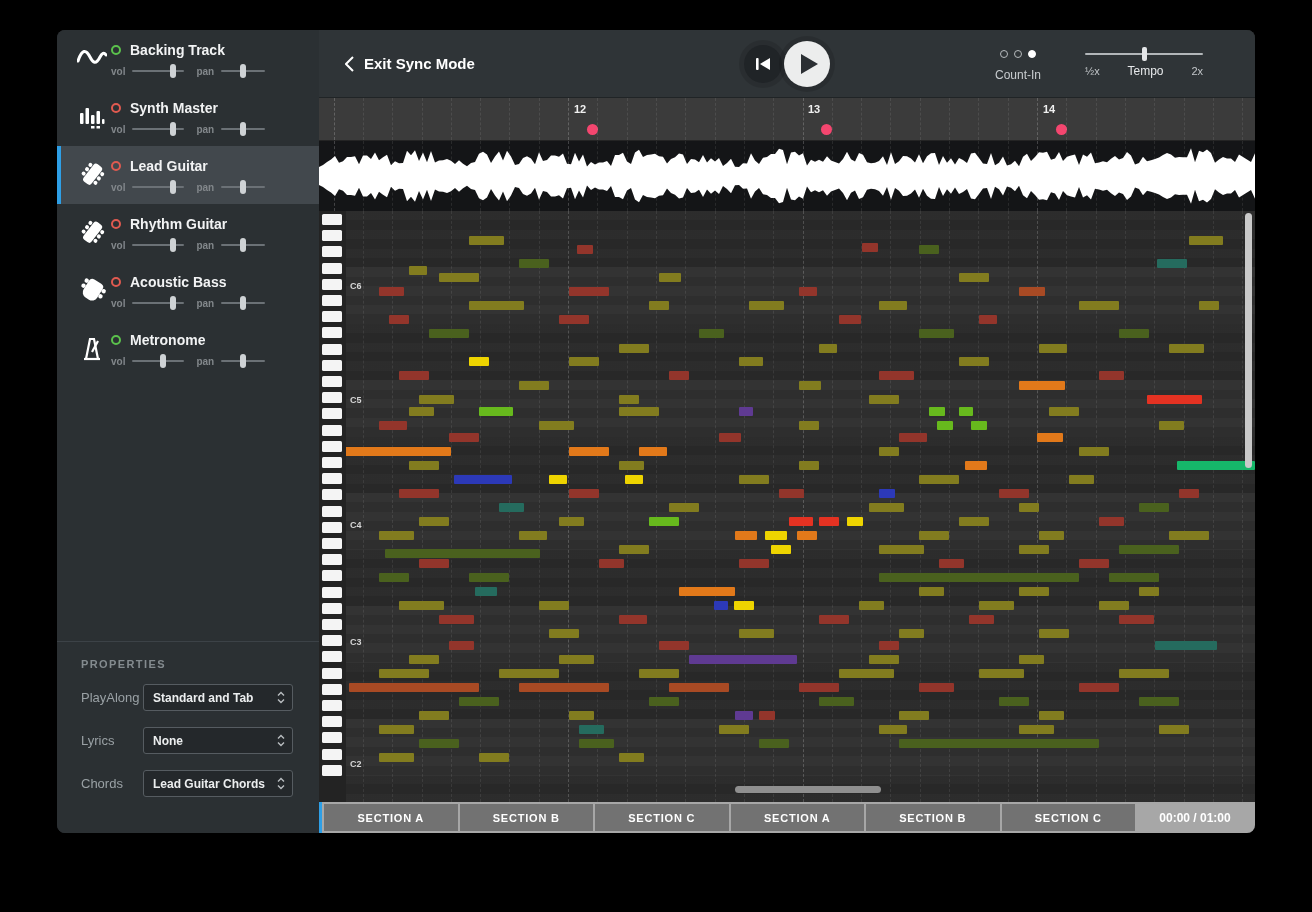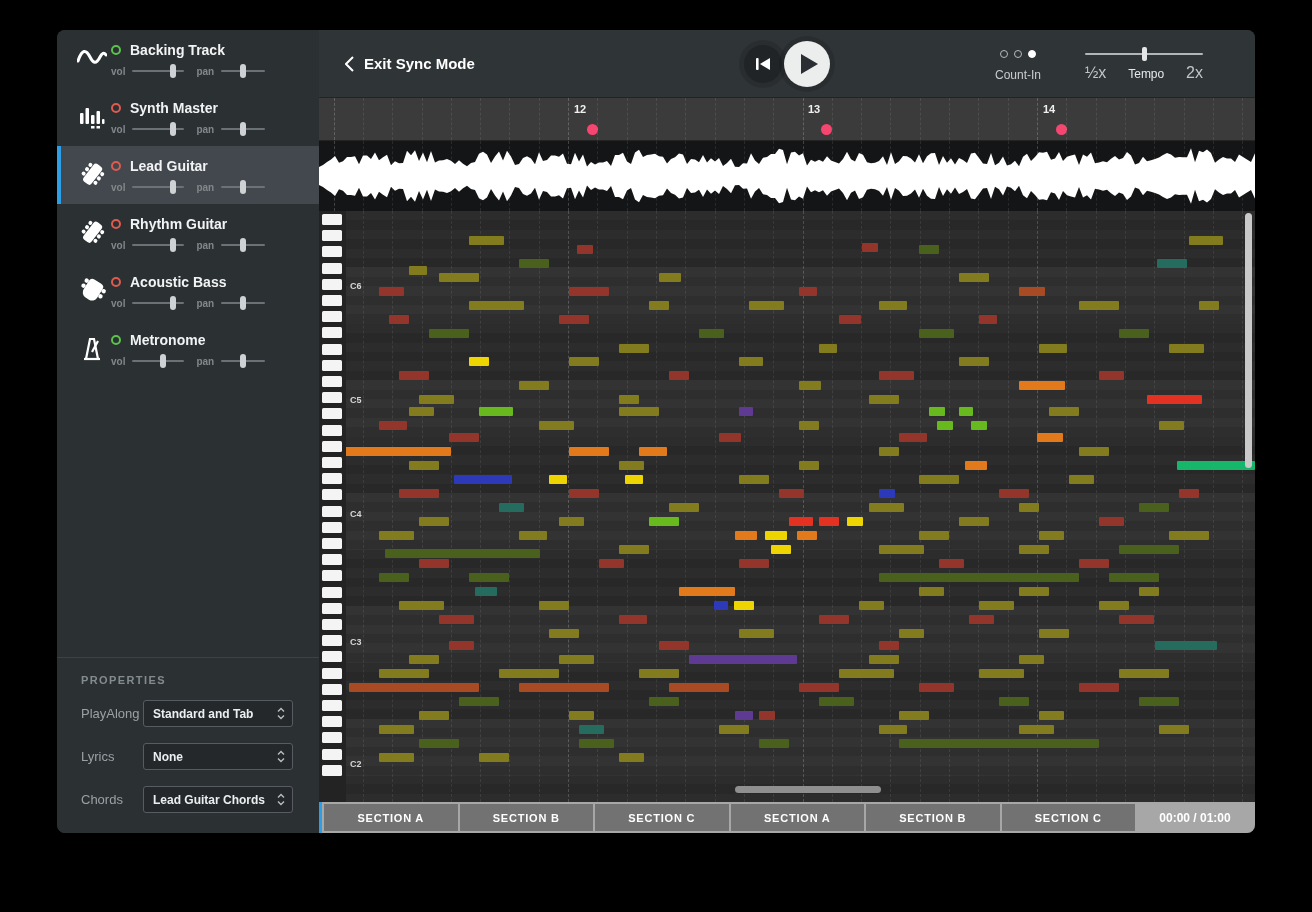--- a/index.html
+++ b/index.html
@@ -31,21 +31,21 @@
   .t-head{display:flex;align-items:center;gap:9px;}
   .ring{width:10px;height:10px;border-radius:50%;border:2px solid #5bc24c;flex:0 0 10px;}
   .ring.red{border-color:#e05a50;}
   .t-name{font-size:14px;font-weight:bold;color:#f2f3f4;white-space:nowrap;}
   .t-sliders{display:flex;align-items:center;margin-top:8px;}
   .s-lab{font-size:10px;color:#82878b;font-weight:bold;}
   .slider{position:relative;height:2px;background:#6b7176;border-radius:1px;margin:0 12px 0 7px;display:inline-block;}
   .slider.vol{width:52px;}
   .slider.pan{width:44px;margin-right:0;}
   .slider i{position:absolute;top:-6px;width:6px;height:14px;border-radius:3px;background:#ced2d5;margin-left:-3px;}
-  .props{margin-top:auto;border-top:1px solid #3c4247;padding-bottom:12px;}
+  .props{margin-top:auto;border-top:1px solid #3c4247;padding-bottom:28px;}
   .prop-row{display:flex;align-items:center;padding:8px 26px 8px 24px;}
   .prop-label{width:62px;flex:0 0 62px;font-size:13px;color:#9aa1a5;}
   .select{flex:1;height:27px;background:#24282b;border:1px solid #565c61;border-radius:3px;
           display:flex;align-items:center;justify-content:space-between;padding:0 7px 0 9px;cursor:pointer;}
   .select .val{font-size:12px;font-weight:bold;color:#eceeef;white-space:nowrap;overflow:hidden;}
   
   .toolbar{height:68px;flex:0 0 68px;background:#2f3437;display:flex;align-items:center;padding:0 26px;
            position:relative;border-bottom:1px solid rgba(0,0,0,.3);}
   .exit{display:flex;align-items:center;gap:10px;cursor:pointer;}
   .exit-label{font-size:15px;font-weight:bold;color:#fff;text-align:center;}
@@ -59,21 +59,21 @@
   .right-group{margin-left:auto;display:flex;align-items:flex-start;gap:44px;padding-right:26px;}
   .countin{display:flex;flex-direction:column;align-items:center;}
   .dots{display:flex;gap:6px;margin-top:4px;}
   .dot{width:8px;height:8px;border-radius:50%;border:1.5px solid #b6babd;}
   .dot.filled{background:#fff;border-color:#fff;}
   .ci-label{margin-top:10px;font-size:12px;color:#c9cdd0;}
   .tempo{display:flex;flex-direction:column;width:118px;}
   .tempo-track{position:relative;height:2px;background:#b2b6b9;border-radius:1px;margin-top:7px;}
   .tempo-track i{position:absolute;top:-6px;left:48%;width:5px;height:14px;border-radius:2px;background:#e4e6e8;}
   .tempo-labels{display:flex;justify-content:space-between;align-items:baseline;margin-top:9px;}
-  .tempo-labels .tl-sm{font-size:16px;color:#c2c6c9;}
+  .tempo-labels .tl-sm{font-size:11px;color:#c2c6c9;}
   .tempo-labels .tl-md{font-size:12px;color:#e6e8ea;}
   
   .ruler{height:43px;flex:0 0 43px;background:#3b3b3b;position:relative;border-bottom:1px solid #242424;overflow:hidden;}
   .measure-num{position:absolute;top:5px;font-size:11px;font-weight:bold;color:#f0f0f0;}
   .measure-dot{position:absolute;bottom:5px;width:11px;height:11px;border-radius:50%;}
   
   .wave{height:70px;flex:0 0 70px;background:#141517;position:relative;overflow:hidden;}
   .wave svg{position:absolute;left:0;top:0;}
   
   .roll{flex:1;position:relative;overflow:hidden;
@@ -707,21 +707,21 @@
             <i class="gl strong" style="left: 718.04px;"></i>
             <i class="gl" style="left: 747.35px;"></i>
             <i class="gl" style="left: 776.66px;"></i>
             <i class="gl" style="left: 805.97px;"></i>
             <i class="gl" style="left: 835.28px;"></i>
             <i class="gl" style="left: 864.59px;"></i>
             <i class="gl" style="left: 893.9px;"></i>
             <i class="gl" style="left: 923.21px;"></i>
             <span class="octave" style="top: 70px;">C6</span>
             <span class="octave" style="top: 184px;">C5</span>
-            <span class="octave" style="top: 298px;">C4</span>
+            <span class="octave" style="top: 309px;">C4</span>
             <span class="octave" style="top: 426px;">C3</span>
             <span class="octave" style="top: 548px;">C2</span>
           </div>
 
         <div class="bottombar">
           <span class="playhead" id="playhead" style="background: rgb(46, 159, 230);"></span>
           <div class="sections" id="sections">
               <div class="section">SECTION A</div>
               <div class="section">SECTION B</div>
               <div class="section">SECTION C</div>

